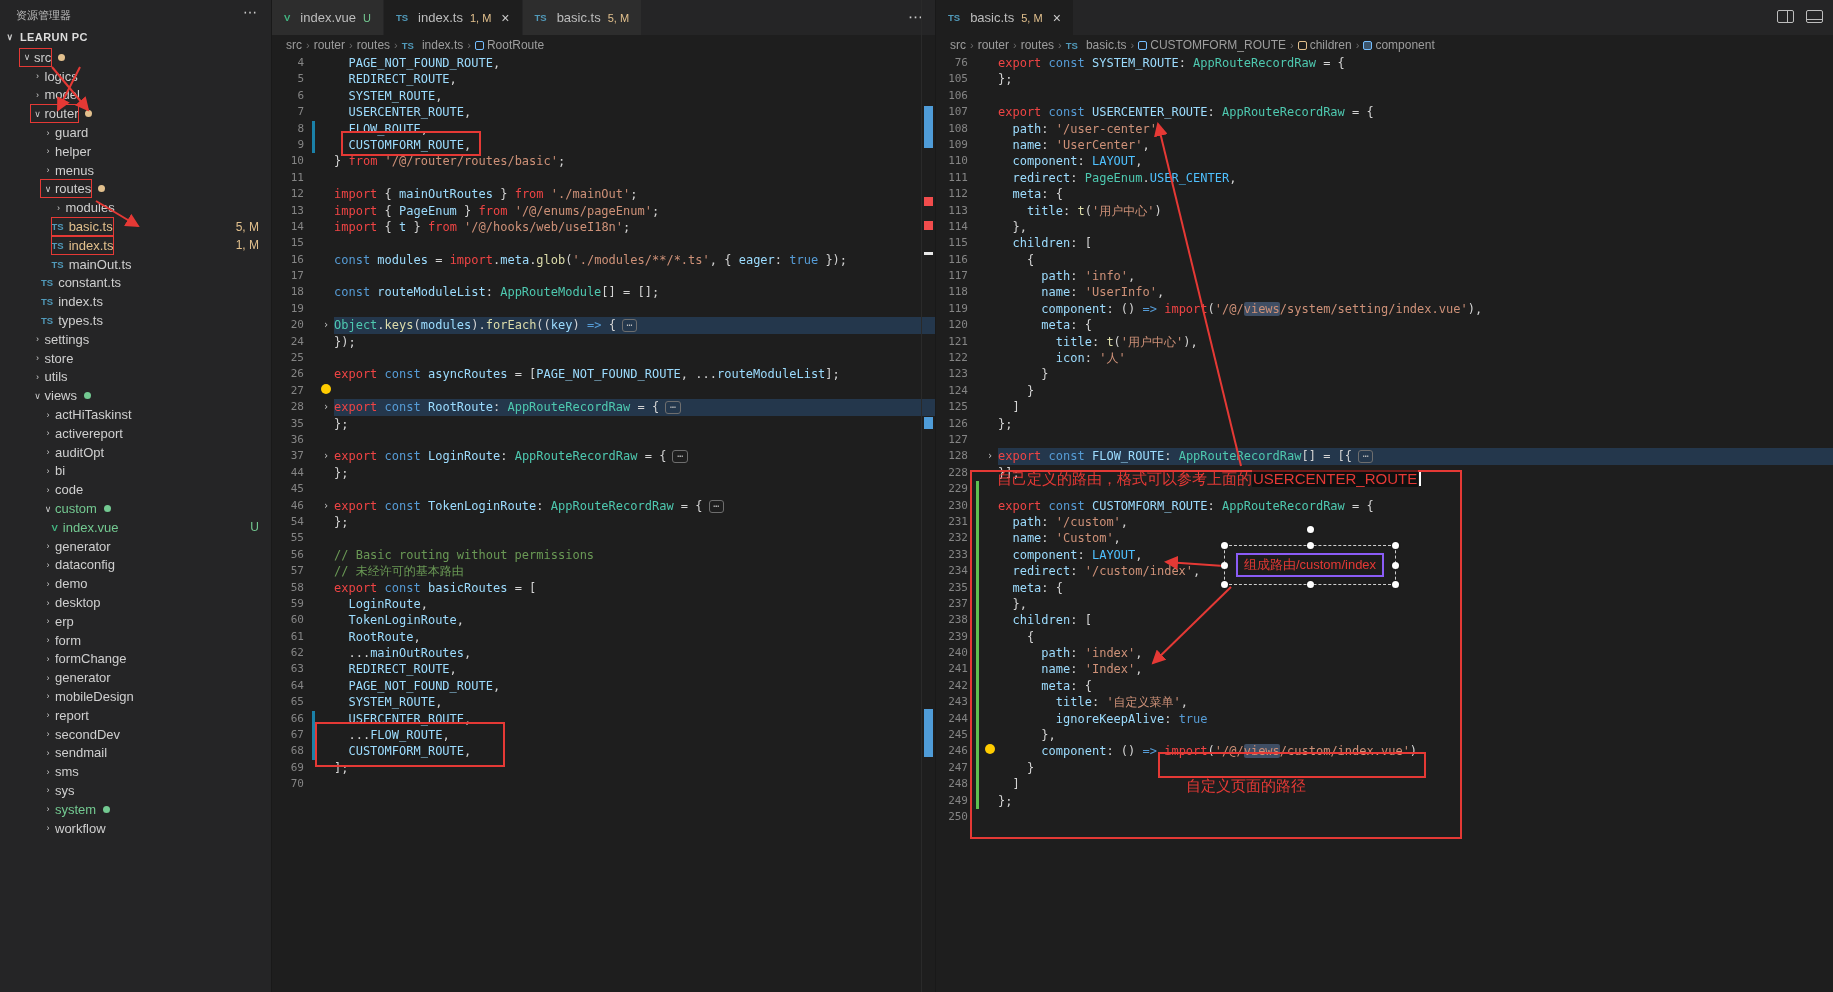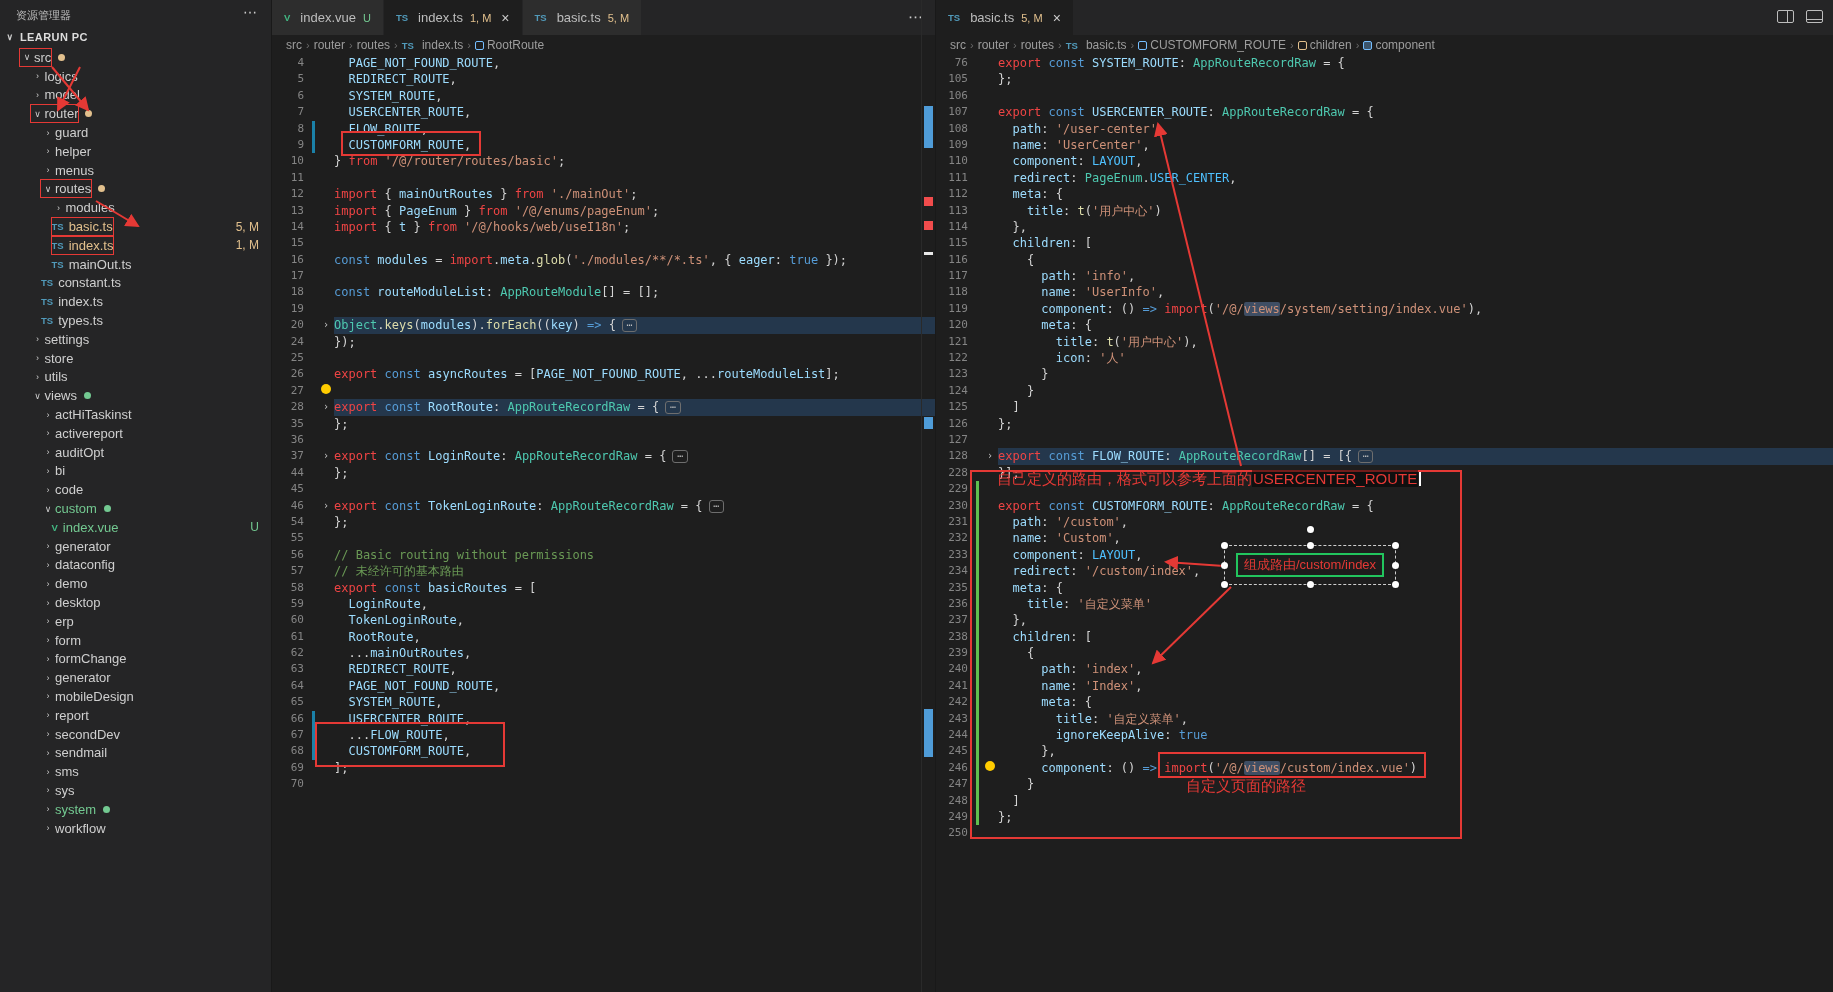--- a/index.html
+++ b/index.html
@@ -75,21 +75,21 @@
 
   
   #overlay{position:absolute;inset:0;pointer-events:none;z-index:40}
   #asvg{position:absolute;inset:0}
   #asvg line{stroke:#E53935;stroke-width:2}
   .abox{position:absolute;border:2px solid #E53935}
   .atext{position:absolute;color:#E53935;font-size:15px;white-space:nowrap}
   .atail{background:rgba(0,0,0,.5);padding:0 1px}
   .acaret{display:inline-block;width:2px;height:14px;background:#ffffff;vertical-align:-2px;margin-left:1px}
   .albl{position:absolute;border:1px dashed #cfcfcf;display:flex;align-items:center;justify-content:center}
-  .albl-in{border:2px solid #22c55e;color:#E53935;font-size:13px;padding:1px 6px;white-space:nowrap;background:rgba(30,30,30,.35)}
+  .albl-in{border:2px solid #8b5cf6;color:#E53935;font-size:13px;padding:1px 6px;white-space:nowrap;background:rgba(30,30,30,.35)}
   .hdl{position:absolute;width:7px;height:7px;border-radius:50%;background:#ffffff;box-shadow:0 0 2px rgba(0,0,0,.6)}
   .h-tl{left:-4px;top:-4px}.h-tm{left:calc(50% - 3.5px);top:-4px}.h-tr{right:-4px;top:-4px}
   .h-ml{left:-4px;top:calc(50% - 3.5px)}.h-mr{right:-4px;top:calc(50% - 3.5px)}
   .h-bl{left:-4px;bottom:-4px}.h-bm{left:calc(50% - 3.5px);bottom:-4px}.h-br{right:-4px;bottom:-4px}
   .h-rot{left:calc(50% - 3.5px);top:-20px}
 </style>
 </head>
 <body>
 
 <div class="sidebar">
@@ -539,21 +539,20 @@
       <div class="cl"><span class="ln">127</span><span class="gut"></span><span class="chv"></span><span class="ct"></span></div>
       <div class="cl"><span class="ln">128</span><span class="gut"></span><span class="chv">›</span><span class="ct hlline"><span class="tk-k">export</span><span class="tk-p"> </span><span class="tk-d">const</span><span class="tk-p"> </span><span class="tk-v">FLOW_ROUTE</span><span class="tk-p">: </span><span class="tk-t">AppRouteRecordRaw</span><span class="tk-p">[] = [{</span><span class="fold">⋯</span></span></div>
       <div class="cl"><span class="ln">228</span><span class="gut"></span><span class="chv"></span><span class="ct"><span class="tk-p">}];</span></span></div>
       <div class="cl"><span class="ln">229</span><span class="gut g-a"></span><span class="chv"></span><span class="ct"></span></div>
       <div class="cl"><span class="ln">230</span><span class="gut g-a"></span><span class="chv"></span><span class="ct"><span class="tk-k">export</span><span class="tk-p"> </span><span class="tk-d">const</span><span class="tk-p"> </span><span class="tk-v">CUSTOMFORM_ROUTE</span><span class="tk-p">: </span><span class="tk-t">AppRouteRecordRaw</span><span class="tk-p"> = {</span></span></div>
       <div class="cl"><span class="ln">231</span><span class="gut g-a"></span><span class="chv"></span><span class="ct"><span class="tk-v">  path</span><span class="tk-p">: </span><span class="tk-s">'/custom'</span><span class="tk-p">,</span></span></div>
       <div class="cl"><span class="ln">232</span><span class="gut g-a"></span><span class="chv"></span><span class="ct"><span class="tk-v">  name</span><span class="tk-p">: </span><span class="tk-s">'Custom'</span><span class="tk-p">,</span></span></div>
       <div class="cl"><span class="ln">233</span><span class="gut g-a"></span><span class="chv"></span><span class="ct"><span class="tk-v">  component</span><span class="tk-p">: </span><span class="tk-cn">LAYOUT</span><span class="tk-p">,</span></span></div>
       <div class="cl"><span class="ln">234</span><span class="gut g-a"></span><span class="chv"></span><span class="ct"><span class="tk-v">  redirect</span><span class="tk-p">: </span><span class="tk-s">'/custom/index'</span><span class="tk-p">,</span></span></div>
       <div class="cl"><span class="ln">235</span><span class="gut g-a"></span><span class="chv"></span><span class="ct"><span class="tk-v">  meta</span><span class="tk-p">: {</span></span></div>
-      <div class="cl"><span class="ln">236</span><span class="gut g-a"></span><span class="chv"></span><span class="ct"><span class="tk-v">    title</span><span class="tk-p">: </span><span class="tk-s">'自定义菜单'</span></span></div>
       <div class="cl"><span class="ln">237</span><span class="gut g-a"></span><span class="chv"></span><span class="ct"><span class="tk-p">  },</span></span></div>
       <div class="cl"><span class="ln">238</span><span class="gut g-a"></span><span class="chv"></span><span class="ct"><span class="tk-v">  children</span><span class="tk-p">: [</span></span></div>
       <div class="cl"><span class="ln">239</span><span class="gut g-a"></span><span class="chv"></span><span class="ct"><span class="tk-p">    {</span></span></div>
       <div class="cl"><span class="ln">240</span><span class="gut g-a"></span><span class="chv"></span><span class="ct"><span class="tk-v">      path</span><span class="tk-p">: </span><span class="tk-s">'index'</span><span class="tk-p">,</span></span></div>
       <div class="cl"><span class="ln">241</span><span class="gut g-a"></span><span class="chv"></span><span class="ct"><span class="tk-v">      name</span><span class="tk-p">: </span><span class="tk-s">'Index'</span><span class="tk-p">,</span></span></div>
       <div class="cl"><span class="ln">242</span><span class="gut g-a"></span><span class="chv"></span><span class="ct"><span class="tk-v">      meta</span><span class="tk-p">: {</span></span></div>
       <div class="cl"><span class="ln">243</span><span class="gut g-a"></span><span class="chv"></span><span class="ct"><span class="tk-v">        title</span><span class="tk-p">: </span><span class="tk-s">'自定义菜单'</span><span class="tk-p">,</span></span></div>
       <div class="cl"><span class="ln">244</span><span class="gut g-a"></span><span class="chv"></span><span class="ct"><span class="tk-v">        ignoreKeepAlive</span><span class="tk-p">: </span><span class="tk-d">true</span></span></div>
       <div class="cl"><span class="ln">245</span><span class="gut g-a"></span><span class="chv"></span><span class="ct"><span class="tk-p">      },</span></span></div>
       <div class="cl"><span class="ln">246</span><span class="gut g-a"></span><span class="chv"><span class="bulb"></span></span><span class="ct"><span class="tk-v">      component</span><span class="tk-p">: () </span><span class="tk-d">=&gt;</span><span class="tk-p"> </span><span class="tk-k">import</span><span class="tk-p">(</span><span class="tk-s">'/@/</span><span class="tk-shl">views</span><span class="tk-s">/custom/index.vue'</span><span class="tk-p">)</span></span></div>

